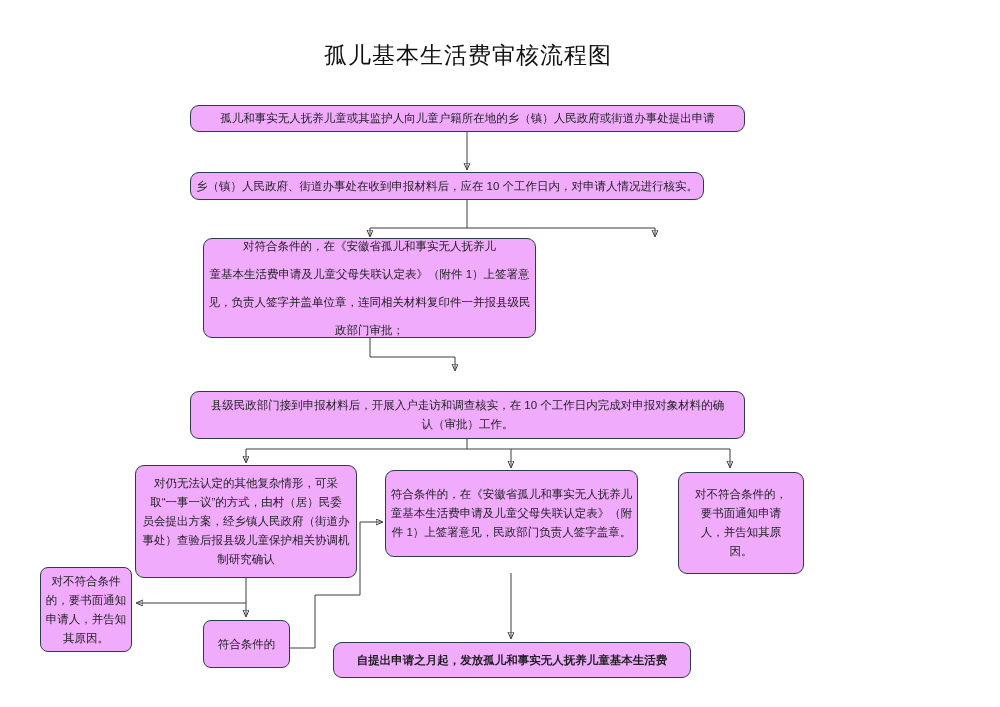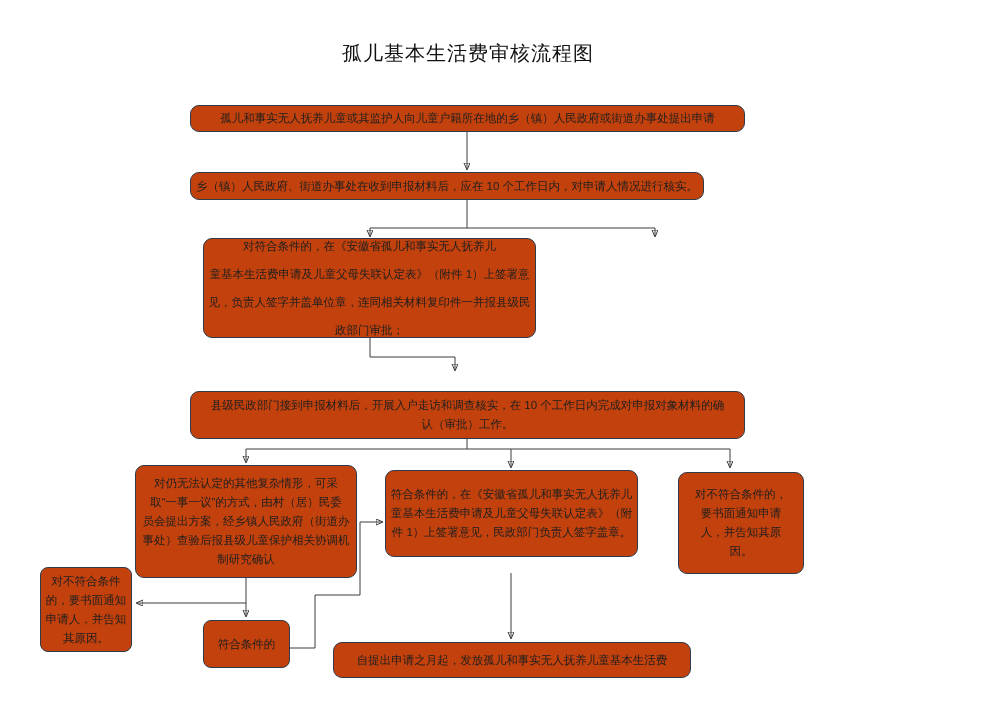--- a/index.html
+++ b/index.html
@@ -2,25 +2,25 @@
 <html><head>
 <meta charset="utf-8">
 <style>
   html,body{margin:0;padding:0;background:#ffffff;}
   .canvas{
     position:relative;width:1000px;height:707px;background:#ffffff;overflow:hidden;
     font-family:"Liberation Sans","DejaVu Sans",sans-serif;
   }
   .title{
     position:absolute;top:40px;left:0;width:936px;text-align:center;
-    font-size:20px;color:#111;letter-spacing:1px;
+    font-size:23px;color:#111;letter-spacing:1px;
   }
   .node{
     position:absolute;box-sizing:border-box;
-    border:1px solid #2f3b4c;border-radius:9px;background:#c2410c;
+    border:1px solid #2f3b4c;border-radius:9px;background:#f0abfc;
     display:flex;align-items:center;justify-content:center;
     text-align:center;white-space:pre-line;
     font-size:11.5px;line-height:19px;color:#1f1f1f;
     padding:1px 2px;overflow:hidden;
   }
   .node.small{border-radius:8px;}
   svg.wires{position:absolute;top:0;left:0;pointer-events:none;}
   svg.wires path{fill:none;stroke:#3c3c3c;stroke-width:1;}
 </style>
 </head>
@@ -86,15 +86,15 @@
 人，并告知其原
 因。</div>
 
   <div class="node small" style="left:40px;top:567px;width:92px;height:85px;">对不符合条件
 的，要书面通知
 申请人，并告知
 其原因。</div>
 
   <div class="node small" style="left:203px;top:620px;width:87px;height:48px;">符合条件的</div>
 
-  <div class="node" style="left:333px;top:642px;width:358px;height:36px;">自提出申请之月起，发放孤儿和事实无人抚养儿童基本生活费</div>
+  <div class="node" style="left:333px;top:642px;width:358px;height:36px;font-weight:bold;">自提出申请之月起，发放孤儿和事实无人抚养儿童基本生活费</div>
 
 </div>
 
 </body></html>

